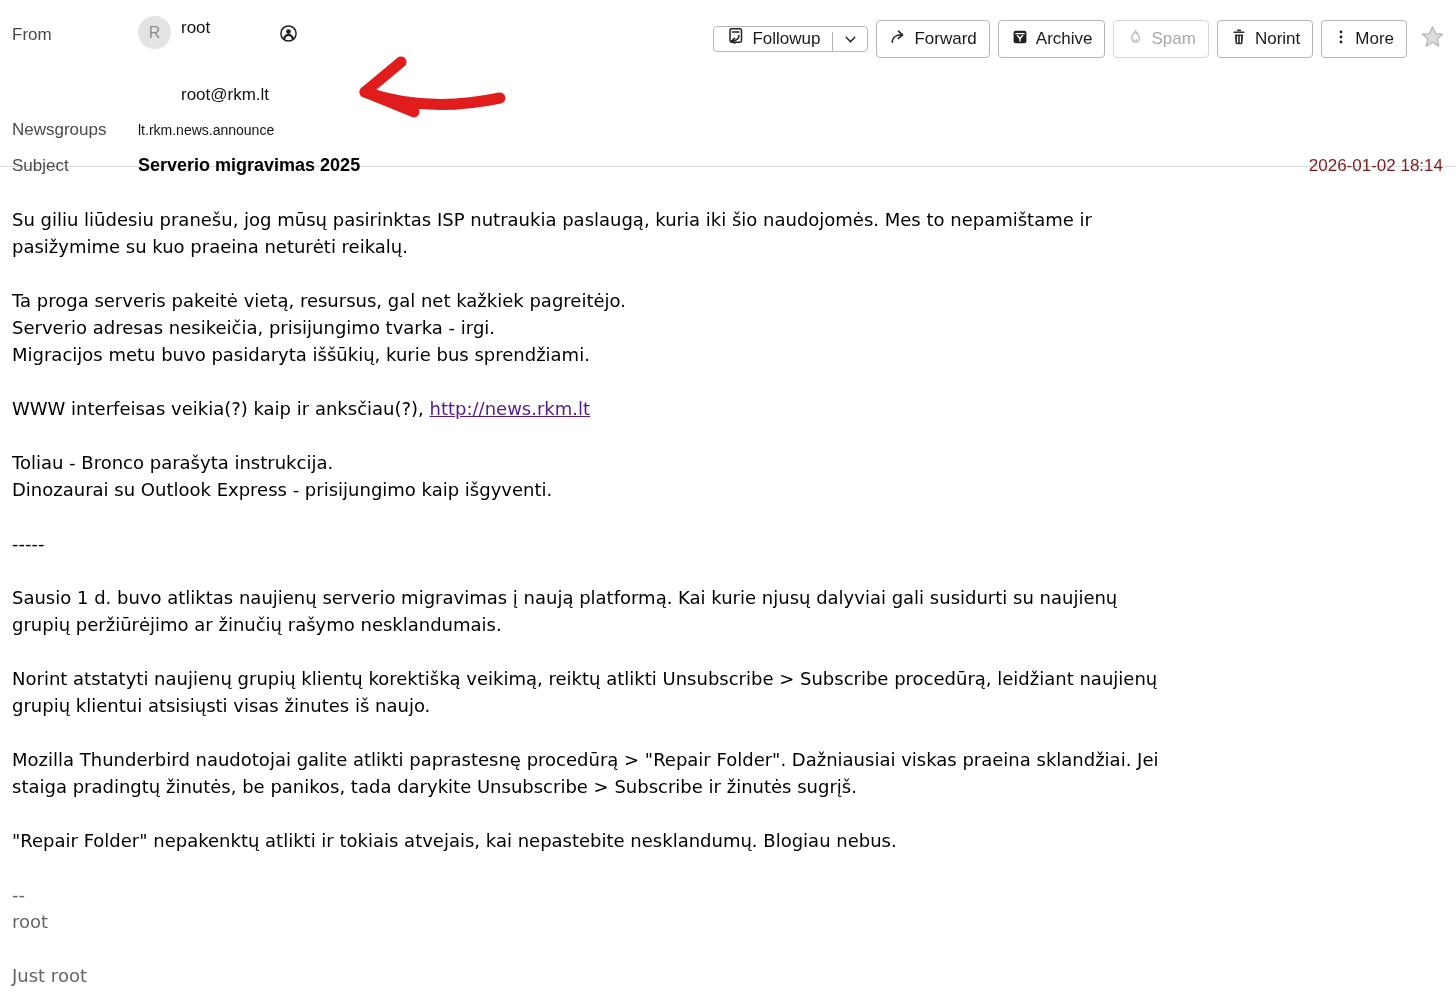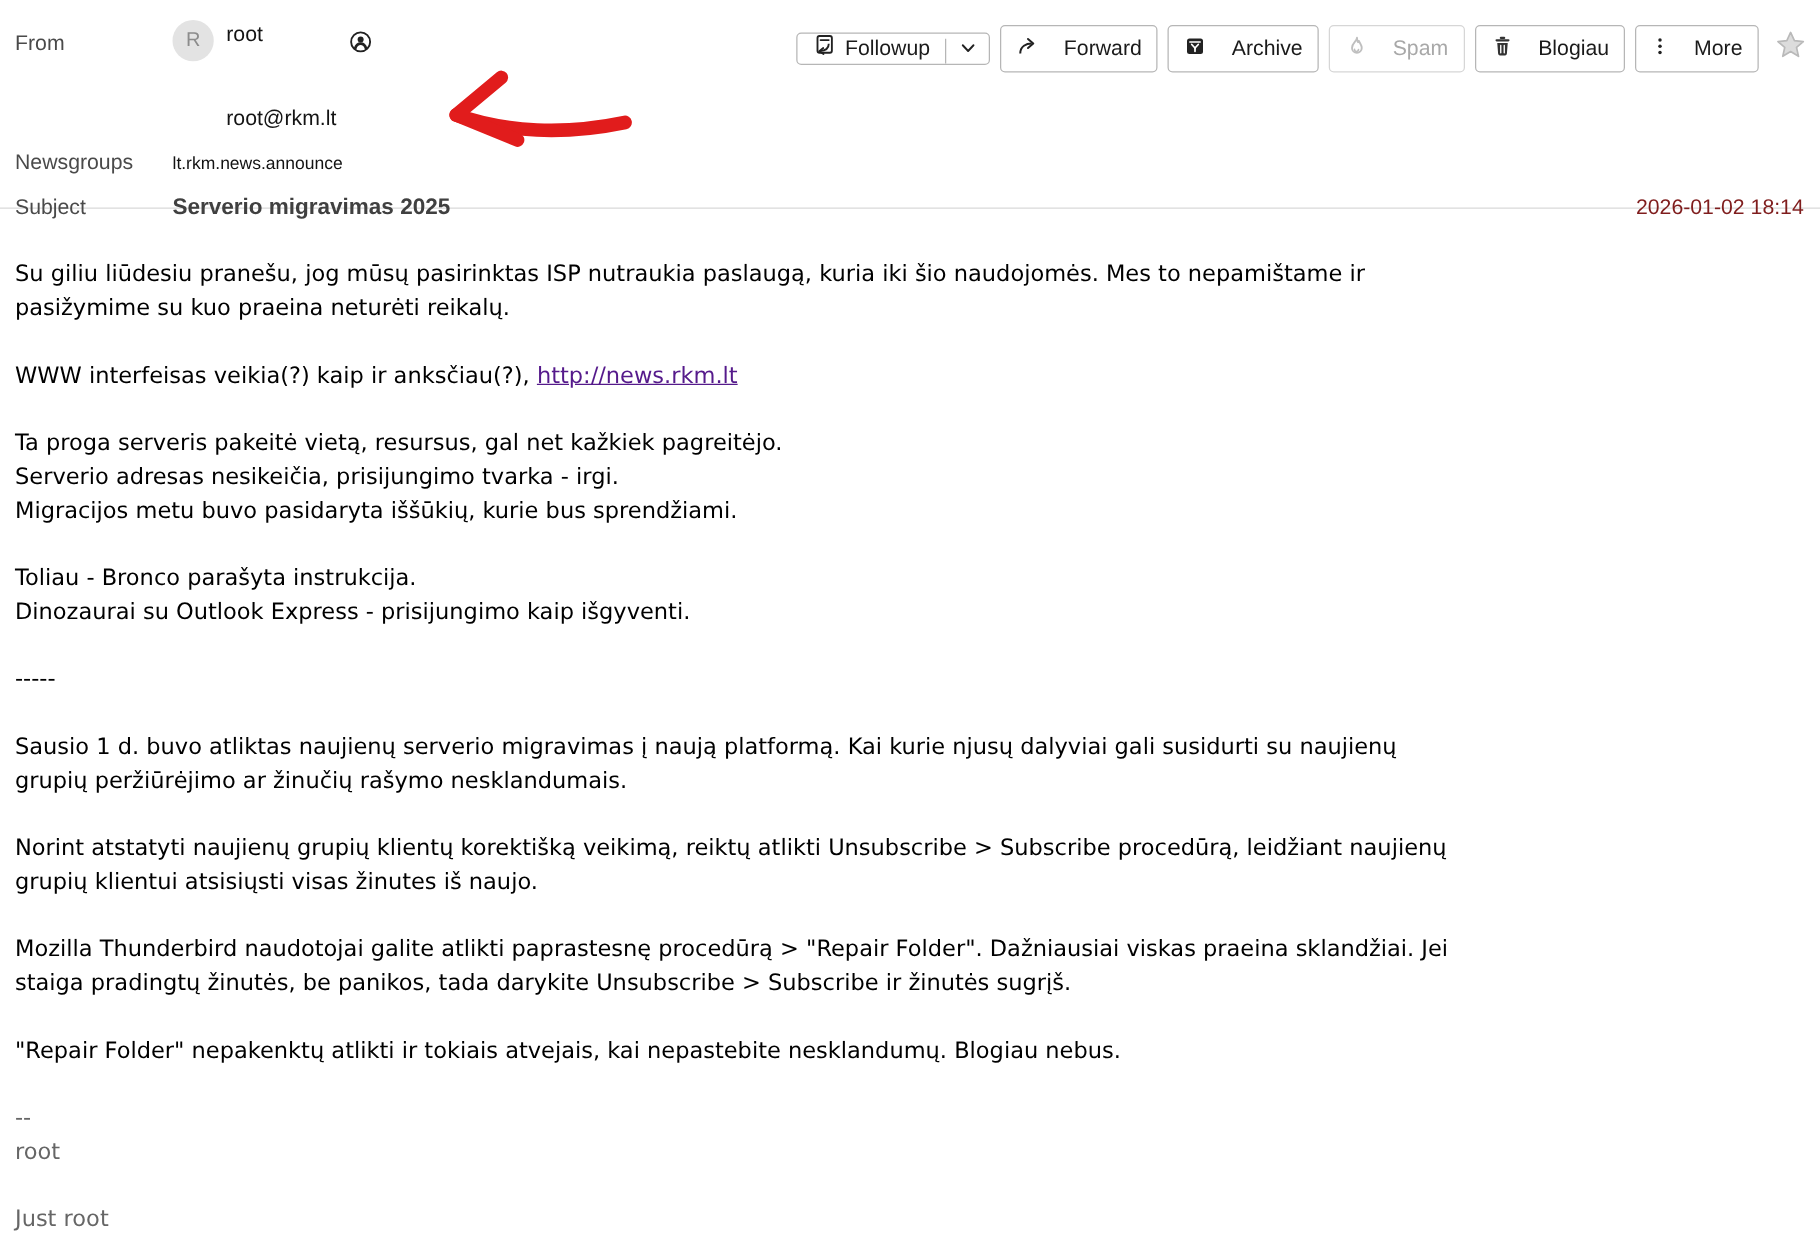--- a/index.html
+++ b/index.html
@@ -16,27 +16,27 @@
   .avatar { width:33px; height:33px; border-radius:50%; background:#e3e3e3;
             color:#8c8c8c; font-size:16px; display:flex; align-items:center;
             justify-content:center; flex:0 0 33px; }
   .from-block { margin-left:10px; line-height:24px; }
   .from-name { font-size:17px; color:#141414; }
   .from-email { font-size:17px; color:#141414;margin-top:43px; }
   .contact-icon { margin-left:10px; margin-top:8px; cursor:pointer; }
   .row-news { margin-top:13px; align-items:baseline; }
   .news-value { font-size:14px; color:#121212; }
   .row-subj { margin-top:15px; align-items:baseline; }
-  .subj-value { font-size:18px; font-weight:bold; color:#404040; }
+  .subj-value { font-size:18px; font-weight:bold; color:#000000; }
   .msg-date { margin-left:auto; font-size:17px; color:#7f1d1d; }
 
   
   .toolbar { position:absolute; top:20px; right:10px; display:flex;
              align-items:center; gap:8px; }
-  .tb-btn { display:flex; align-items:center; gap:20px; height:38px;
+  .tb-btn { display:flex; align-items:center; gap:7px; height:38px;
             padding:0 12px; background:#fff; border:1px solid #b6b6b6;
             border-radius:4px; font-size:17px; color:#1a1a1a;
             font-family:"Liberation Sans", sans-serif; cursor:pointer; white-space:nowrap; }
   .tb-split { display:flex; align-items:flex-end; border:1px solid #b6b6b6;
               border-radius:4px; background:#fff; height:26px; overflow:hidden; }
   .tb-split .main { display:flex; align-items:center; gap:7px; padding:0 12px;
                     font-size:17px; color:#1a1a1a; cursor:pointer; }
   .tb-split .chev { display:flex; align-items:center; justify-content:center;
                     width:35px; border-left:1px solid #b6b6b6; cursor:pointer; }
   .tb-btn.disabled { border-color:#d6d6d6; color:#a8a8a8; cursor:default; }
@@ -143,21 +143,21 @@
 
     <button class="tb-btn">
       <span>
         <svg width="18" height="18" viewBox="0 0 18 18">
           <rect x="6.8" y="1.4" width="4.4" height="1.8" rx="0.9" fill="#333"></rect>
           <rect x="3.4" y="3.4" width="11.2" height="1.7" rx="0.85" fill="#333"></rect>
           <path d="M4.8 6.4 H13.2 L12.5 15 A1.5 1.5 0 0 1 11 16.3 H7 A1.5 1.5 0 0 1 5.5 15 Z" fill="#333"></path>
           <path d="M7.6 8.4 V14.2 M10.4 8.4 V14.2" stroke="#fff" stroke-width="1.1" stroke-linecap="round"></path>
         </svg>
       </span>
-      <span>Blogiau</span>
+      <span>Norint</span>
     </button>
 
     <button class="tb-btn">
       <span>
         <svg width="14" height="18" viewBox="0 0 14 18">
           <circle cx="7" cy="4" r="1.4" fill="#222"></circle>
           <circle cx="7" cy="9" r="1.4" fill="#222"></circle>
           <circle cx="7" cy="14" r="1.4" fill="#222"></circle>
         </svg>
       </span>
@@ -175,24 +175,24 @@
 
   <svg class="red-arrow" width="165" height="75" viewBox="0 0 165 75">
     <path d="M15 40 C 55 54, 102 56, 150 46" fill="none" stroke="#e11c1c" stroke-width="11" stroke-linecap="round"></path>
     <path d="M51 10 L15 40 L64 60" fill="none" stroke="#e11c1c" stroke-width="11" stroke-linecap="round" stroke-linejoin="round"></path>
   </svg>
 </div>
 
 <div class="msg-body">
   <p>Su giliu liūdesiu pranešu, jog mūsų pasirinktas ISP nutraukia paslaugą, kuria iki šio naudojomės. Mes to nepamištame ir
 pasižymime su kuo praeina neturėti reikalų.</p>
-  <p><span>WWW interfeisas veikia(?) kaip ir anksčiau(?), </span><a class="msg-link" href="#">http://news.rkm.lt</a></p>
   <p>Ta proga serveris pakeitė vietą, resursus, gal net kažkiek pagreitėjo.
 Serverio adresas nesikeičia, prisijungimo tvarka - irgi.
 Migracijos metu buvo pasidaryta iššūkių, kurie bus sprendžiami.</p>
+  <p><span>WWW interfeisas veikia(?) kaip ir anksčiau(?), </span><a class="msg-link" href="#">http://news.rkm.lt</a></p>
   <p>Toliau - Bronco parašyta instrukcija.
 Dinozaurai su Outlook Express - prisijungimo kaip išgyventi.</p>
   <p>-----</p>
   <p>Sausio 1 d. buvo atliktas naujienų serverio migravimas į naują platformą. Kai kurie njusų dalyviai gali susidurti su naujienų
 grupių peržiūrėjimo ar žinučių rašymo nesklandumais.</p>
   <p>Norint atstatyti naujienų grupių klientų korektišką veikimą, reiktų atlikti Unsubscribe &gt; Subscribe procedūrą, leidžiant naujienų
 grupių klientui atsisiųsti visas žinutes iš naujo.</p>
   <p>Mozilla Thunderbird naudotojai galite atlikti paprastesnę procedūrą &gt; "Repair Folder". Dažniausiai viskas praeina sklandžiai. Jei
 staiga pradingtų žinutės, be panikos, tada darykite Unsubscribe &gt; Subscribe ir žinutės sugrįš.</p>
   <p>"Repair Folder" nepakenktų atlikti ir tokiais atvejais, kai nepastebite nesklandumų. Blogiau nebus.</p>

